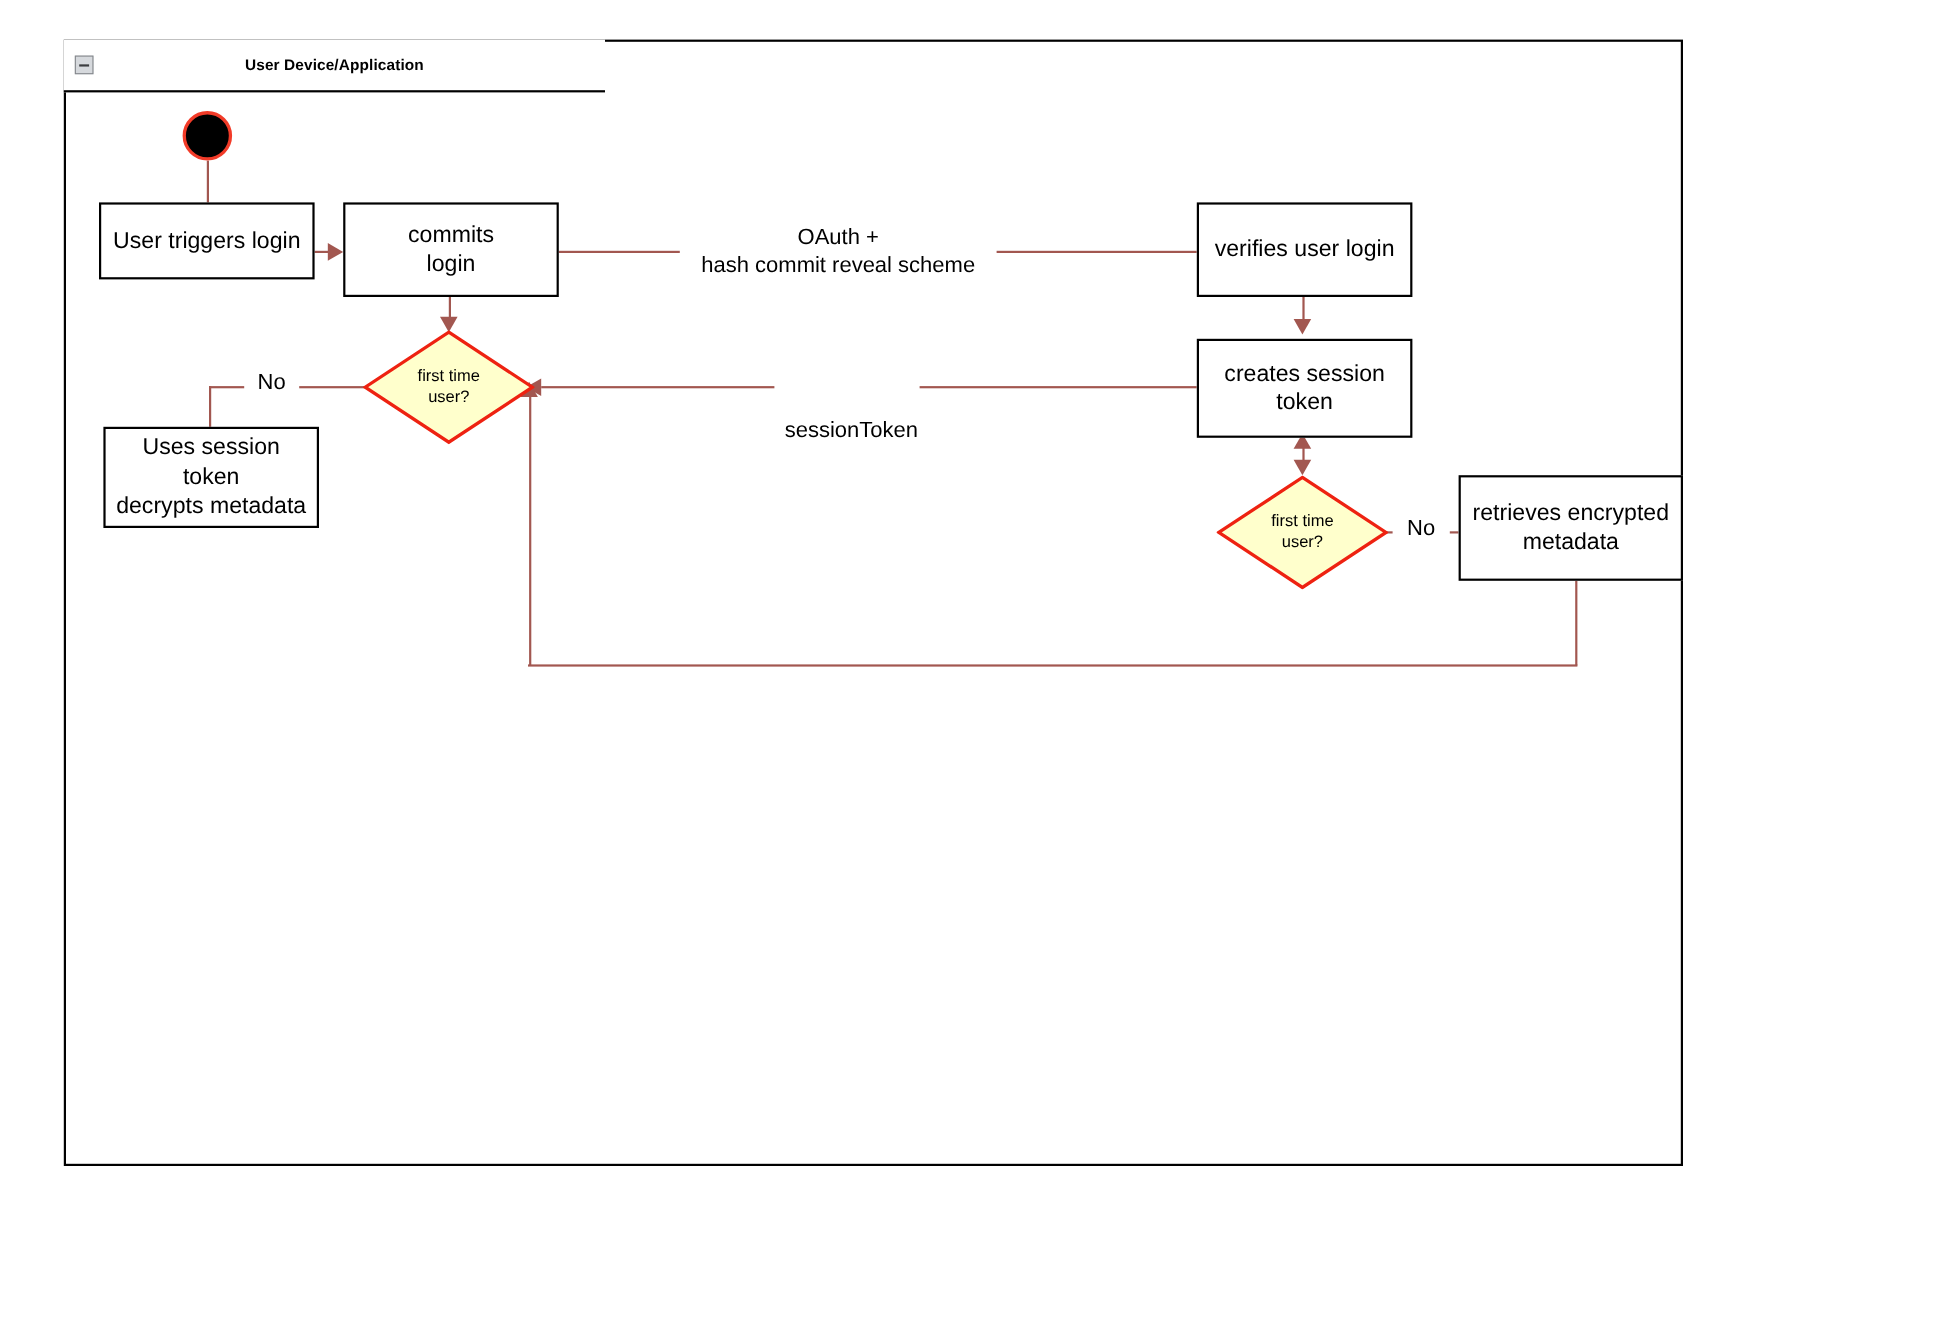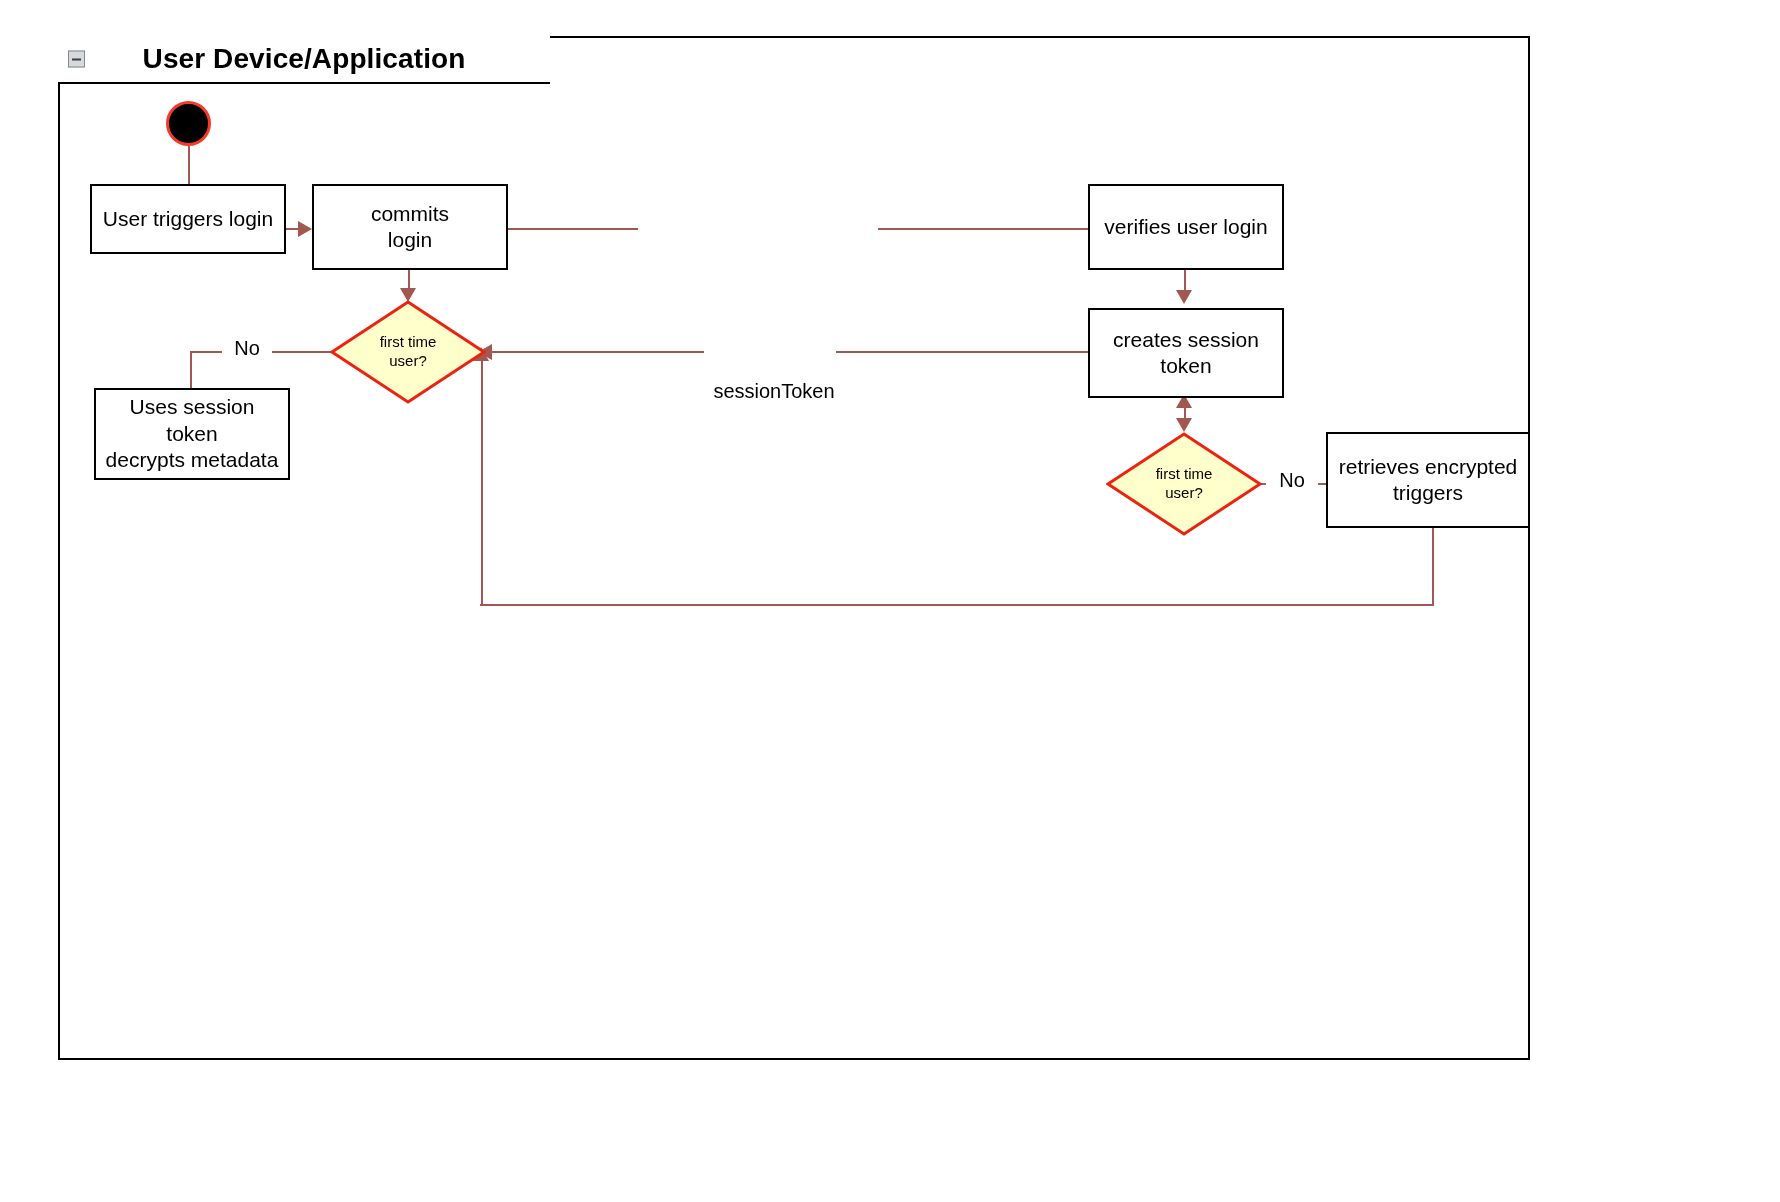--- a/index.html
+++ b/index.html
@@ -31,21 +31,21 @@
     width:100%;
     height:48px;
     box-sizing:border-box;
     border-bottom:2px solid #000000;
     display:flex;
     align-items:center;
     justify-content:center;
     background:#ffffff;
   }
   .lane-title{
-    font-size:28px;
+    font-size:14px;
     font-weight:bold;
     color:#000000;
     letter-spacing:0.1px;
     white-space:nowrap;
   }
   .collapse-icon{
     position:absolute;
     left:10px;top:50%;
     transform:translateY(-50%);
     width:17px;height:17px;
@@ -168,20 +168,24 @@
 
 
 
   <div class="edge-v" style="left:188px;top:146px;height:42px;"></div>
 
   <div class="edge-h" style="left:284px;top:228px;width:16px;"></div>
   <div class="arrow right" style="left:298px;top:221px;"></div>
 
   <div class="edge-h" style="left:507px;top:228px;width:131px;"></div>
   <div class="edge-h" style="left:878px;top:228px;width:210px;"></div>
+  <div class="edge-label" style="left:618px;top:204px;width:280px;">
+    <span>OAuth +</span><br>
+    <span>hash commit reveal scheme</span>
+  </div>
 
   <div class="edge-v" style="left:408px;top:270px;height:20px;"></div>
   <div class="arrow down" style="left:400px;top:288px;"></div>
 
   <div class="edge-h" style="left:190px;top:351px;width:38px;"></div>
   <div class="edge-h" style="left:258px;top:351px;width:92px;"></div>
   <div class="edge-label" style="left:222px;top:336px;width:42px;">No</div>
 
   <div class="edge-v" style="left:190px;top:351px;height:39px;"></div>
 
@@ -239,16 +243,16 @@
   <div class="decision-wrap" style="left:1106px;top:432px;width:156px;height:104px;">
     <svg class="decision-shape" viewBox="0 0 156 104" preserveAspectRatio="none">
       <polygon points="78,2 154,52 78,102 2,52" fill="#ffffcc" stroke="#ee2211" stroke-width="3"></polygon>
     </svg>
     <div class="decision-label" style="white-space:pre-line;">first time
 user?</div>
   </div>
 
   <div class="node action" style="left:1326px;top:432px;width:204px;height:96px;">
     <span style="white-space:pre-line;">retrieves encrypted
-triggers</span>
+metadata</span>
   </div>
 
 </div>
 
 </body></html>

